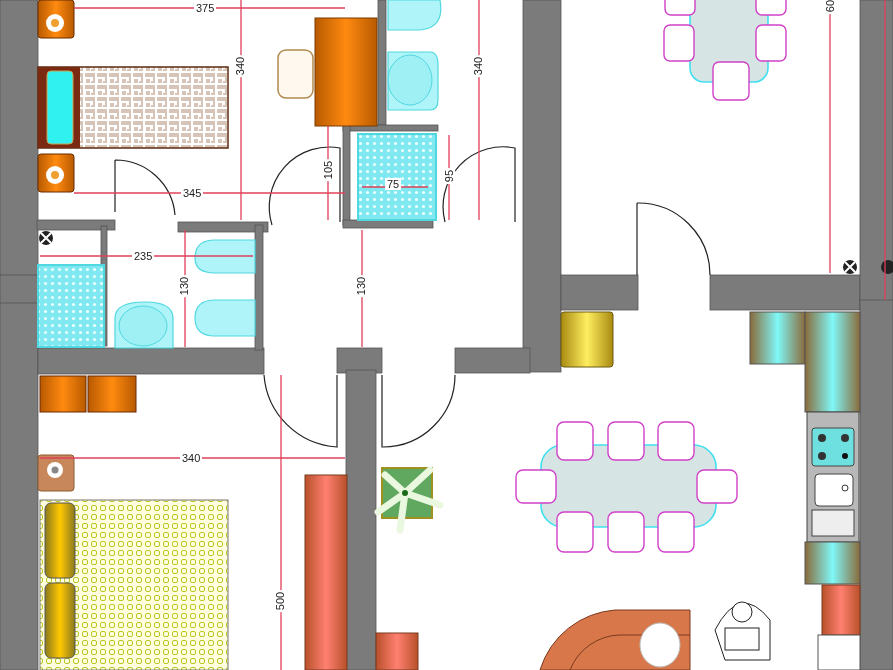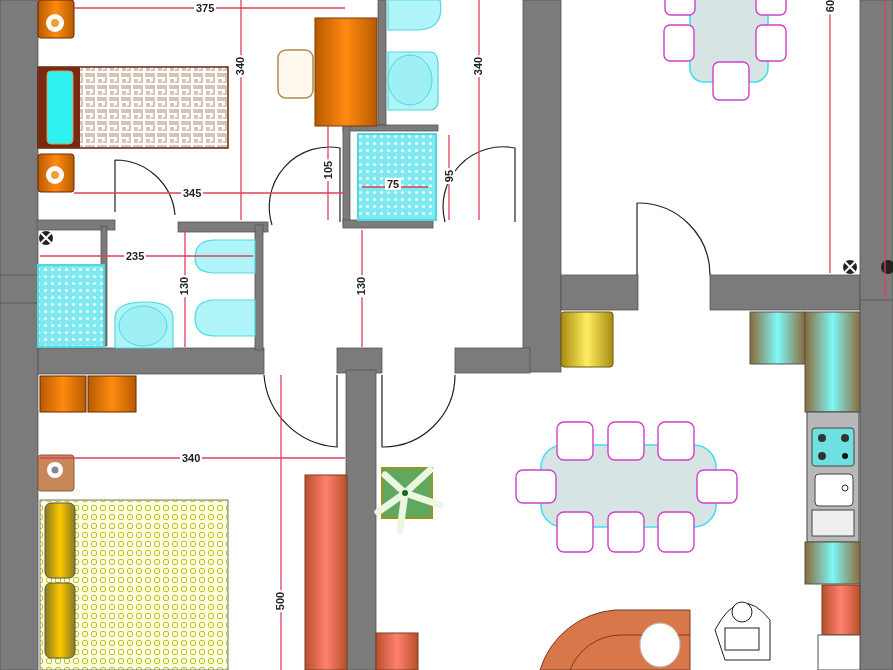--- a/index.html
+++ b/index.html
@@ -4,21 +4,21 @@
 <style>
   html, body { margin:0; padding:0; background:#ffffff; }
   body { width:893px; height:670px; overflow:hidden; position:relative; font-family:"Liberation Sans", sans-serif; }
   #plan { position:absolute; left:0; top:0; width:893px; height:670px; }
   .wall { fill:#7b7b7b; stroke:#555; stroke-width:0.8; }
   .dim { stroke:#e0405a; stroke-width:1.3; fill:none; }
   .door { fill:none; stroke:#222; stroke-width:1.2; }
   .chair { fill:#fff; stroke:#d040c8; stroke-width:1.4; }
   .table { fill:#d6e4e4; stroke:#40e0f0; stroke-width:1.6; }
   .fixture { fill:#aef4f8; stroke:#50d8e0; stroke-width:1.2; }
-  .label-layer { position:absolute; left:0; top:0; width:867px; height:670px; pointer-events:none;font-weight:bold; }
+  .label-layer { position:absolute; left:0; top:0; width:867px; height:670px; pointer-events:none; }
   .dim-label { position:absolute; font-size:11px; color:#222; background:#fff; padding:0 2px; line-height:12px; }
   .dim-label.v { transform:rotate(-90deg); transform-origin:center center; }
 </style>
 </head>
 <body>
 
 <svg id="plan" viewBox="0 0 893 670" xmlns="http://www.w3.org/2000/svg">
   <defs>
     <linearGradient id="gOrange" x1="0" x2="1">
       <stop offset="0" stop-color="#b85a00"></stop>
@@ -242,18 +242,18 @@
 
 <div class="label-layer">
   <span class="dim-label" style="left:194px;top:2px;">375</span>
   <span class="dim-label v" style="left:229px;top:60px;">340</span>
   <span class="dim-label v" style="left:467px;top:60px;">340</span>
   <span class="dim-label v" style="left:822px;top:0px;">60</span>
   <span class="dim-label" style="left:181px;top:187px;text-align:center;">345</span>
   <span class="dim-label v" style="left:317px;top:164px;">105</span>
   <span class="dim-label" style="left:385px;top:178px;">75</span>
   <span class="dim-label v" style="left:441px;top:170px;">95</span>
-  <span class="dim-label" style="left:124px;top:250px;">235</span>
+  <span class="dim-label" style="left:132px;top:250px;">235</span>
   <span class="dim-label v" style="left:173px;top:280px;">130</span>
   <span class="dim-label v" style="left:350px;top:280px;">130</span>
   <span class="dim-label" style="left:180px;top:452px;">340</span>
   <span class="dim-label v" style="left:269px;top:595px;">500</span>
 </div>
 
 </body></html>

